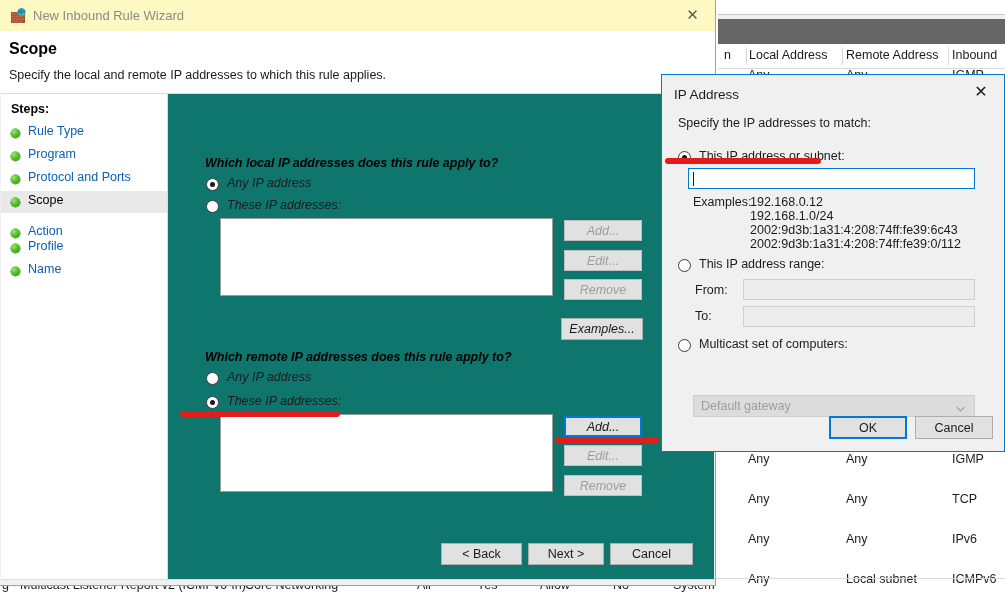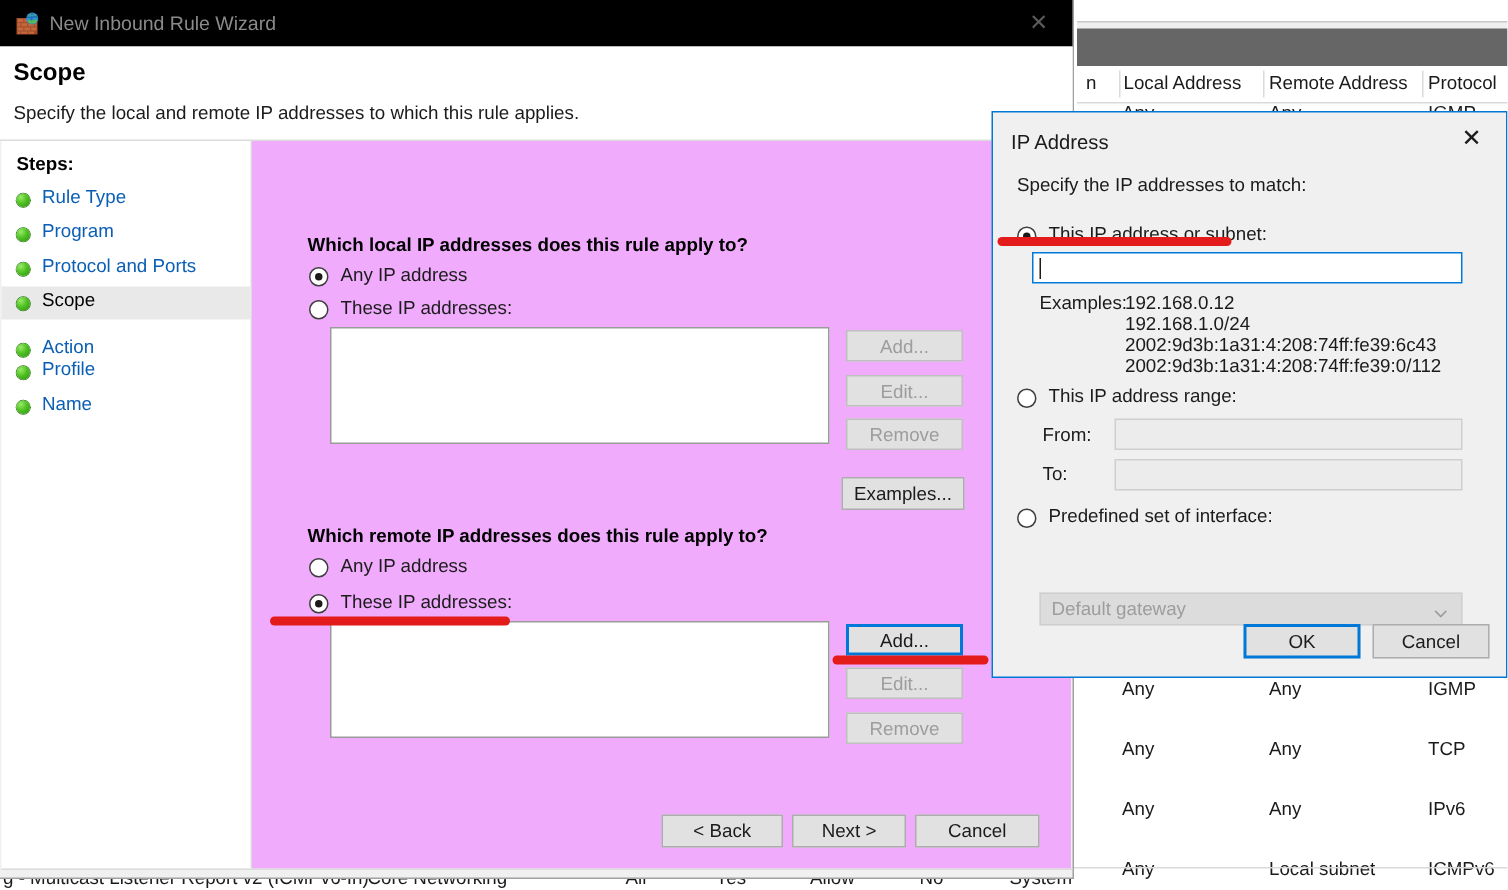--- a/index.html
+++ b/index.html
@@ -57,21 +57,21 @@
 
   
   .wizard {
     position: absolute; left: 0; top: 0; width: 716px; height: 586px;
     background: #f0f0f0; border: 1px solid #a0a0a0; border-left: none;
     border-top: none;
     box-sizing: border-box;
   }
   .wiz-titlebar {
     position: absolute; left: 0; top: 0; width: 715px; height: 31px;
-    background: #000000;
+    background: #fef9c3;
   }
   .wiz-icon {
     position: absolute; left: 10px; top: 8px; width: 17px; height: 16px;
   }
   .wiz-title {
     position: absolute; left: 33px; top: 8px; font-size: 13px; color: #8a8a8a;
     white-space: nowrap;
   }
   .wiz-close {
     position: absolute; right: 0px; top: 0px; width: 45px; height: 30px;
@@ -113,21 +113,22 @@
   }
   .step .label {
     position: absolute; left: 27px; top: 2px; font-size: 12.5px;
     color: #0a5fb5; white-space: nowrap;
   }
   .step.current .label { color: #000000; }
 
   
   .panel {
     position: absolute; left: 168px; top: 94px; width: 546px; height: 485px;
-    background: #f0abfc;
+    background: #0f766e;
+    font-style: italic;
   }
   .q-title {
     position: absolute; font-size: 12.5px; font-weight: bold; color: #000000;
     white-space: nowrap;
   }
   .radio-row { position: absolute; height: 18px; }
   .radio {
     position: absolute; left: 0; top: 2px; width: 13px; height: 13px;
     border-radius: 50%; border: 1px solid #3d3d3d; background: #ffffff;
     box-sizing: border-box;
@@ -220,21 +221,21 @@
     <div class="bg-topline"></div>
     <div class="bg-darkband"></div>
 
     <div class="bg-header-row">
       <div class="hsep" style="left:28px;"></div>
       <div class="hsep" style="left:124px;"></div>
       <div class="hsep" style="left:230px;"></div>
       <div class="hcell" style="left:6px;">n</div>
       <div class="hcell" style="left:31px;">Local Address</div>
       <div class="hcell" style="left:128px;">Remote Address</div>
-      <div class="hcell" style="left:234px;">Protocol</div>
+      <div class="hcell" style="left:234px;">Inbound</div>
     </div>
 
     <div class="bg-rows">
       <div class="bg-row" style="top:0px;">
         <span class="c-local">Any</span>
         <span class="c-remote">Any</span>
         <span class="c-proto">IGMP</span>
       </div>
     </div>
 
@@ -422,21 +423,21 @@
     </div>
 
     <div class="fld-label" style="left:33px; top:208px;">From:</div>
     <div class="tf disabled" style="left:81px; top:204px; width:232px; height:21px;"></div>
 
     <div class="fld-label" style="left:33px; top:234px;">To:</div>
     <div class="tf disabled" style="left:81px; top:231px; width:232px; height:21px;"></div>
 
     <div class="radio-row" style="left:16px; top:262px;">
       <span class="radio"></span>
-      <span class="rlabel">Predefined set of interface:</span>
+      <span class="rlabel">Multicast set of computers:</span>
     </div>
 
     <div class="combo" style="left:31px; top:283px; width:282px; height:22px;">
       <span>Default gateway</span>
       <span class="chev">
         <svg width="9" height="9" viewBox="0 0 9 9">
           <path d="M0.8 2.2 L4.5 6 L8.2 2.2" stroke="#9d9d9d" stroke-width="1.1" fill="none"></path>
         </svg>
       </span>
     </div>

